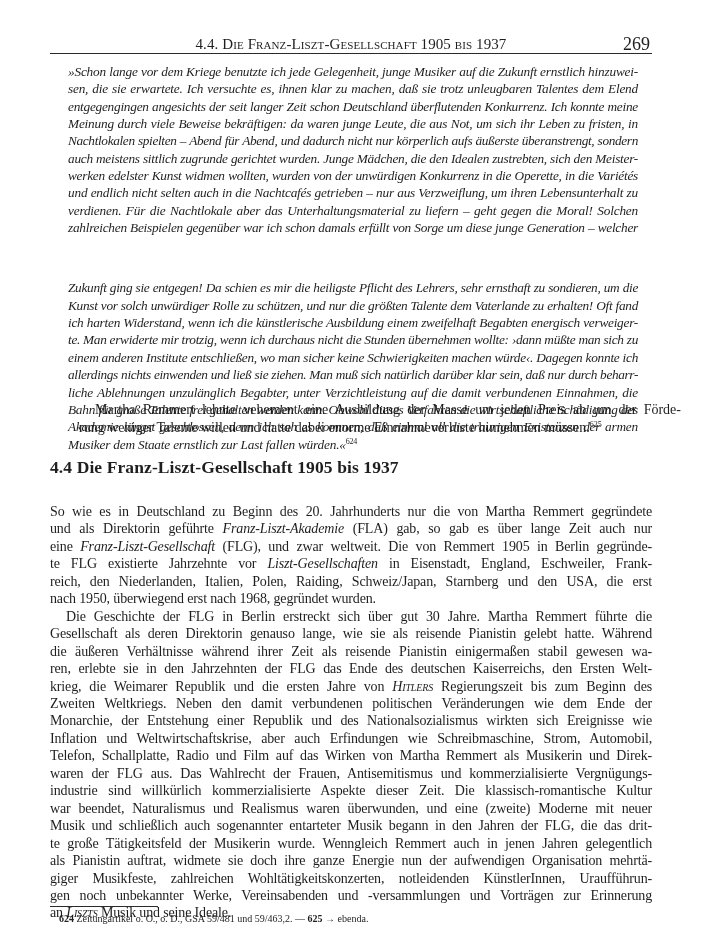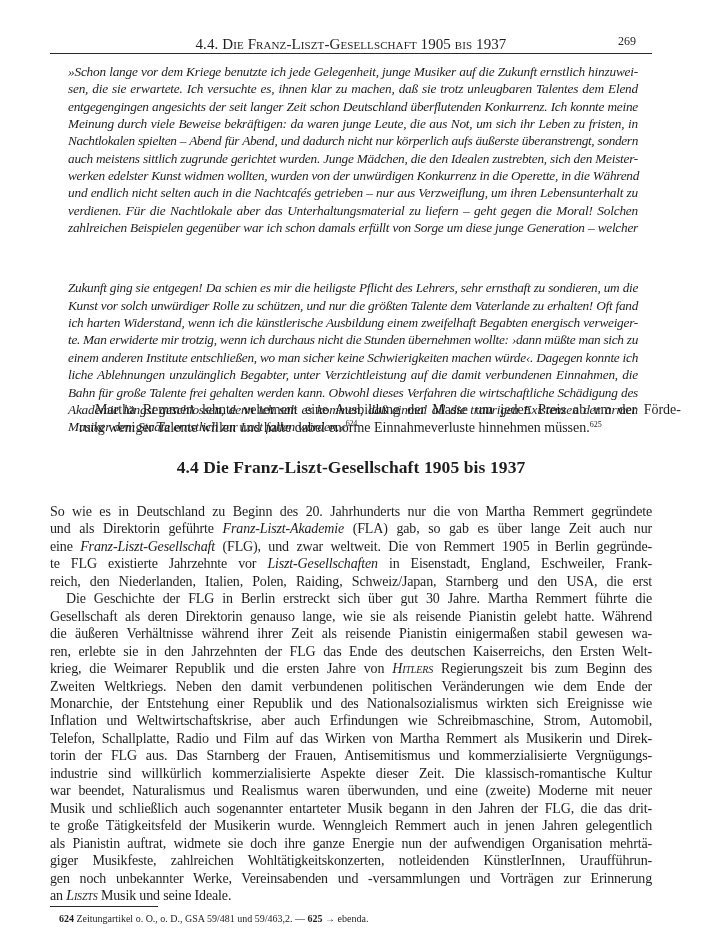--- a/index.html
+++ b/index.html
@@ -2,33 +2,33 @@
 <html><head>
 <meta charset="utf-8">
 <style>
   html, body { margin: 0; padding: 0; background: #ffffff; }
   body { width: 713px; height: 951px; position: relative; overflow: hidden;
          font-family: "Liberation Serif", "DejaVu Serif", serif; color: #1e1e1e; }
   .header { position: absolute; left: 50px; top: 36px; width: 602px; height: 17px;
             border-bottom: 1.2px solid #2a2a2a; }
   .running-head { position: absolute; left: 0; right: 0; text-align: center; top: 0;
                   font-size: 15px; font-variant: small-caps; letter-spacing: 0.1px; }
-  .page-number { position: absolute; right: 16px; top: -2px; font-size: 12px; }
+  .page-number { position: absolute; right: 2px; top: -2px; font-size: 18px; }
   .quote { position: absolute; left: 68px; top: 63px; width: 570px;
            font-style: italic; font-size: 13.3px; line-height: 17.35px;
            text-align: justify; hyphens: manual; letter-spacing: -0.2px; }
   .quote .ln { display: block; text-align: justify; text-align-last: justify; white-space: nowrap; }
   .quote .ln.last { text-align-last: left; }
   sup { font-size: 8px; vertical-align: 5px; line-height: 0; font-style: normal; }
   .para-after { position: absolute; left: 50px; top: 401px; width: 602px;
                 font-size: 14px; line-height: 18px; margin-left: 29px; }
   .ln { display: block; white-space: nowrap; text-align: justify; text-align-last: justify; }
   .ln.last { text-align-last: left; }
   .indent { padding-left: 16px; }
-  .section-title { position: absolute; left: 50px; top: 457px; width: 602px; text-align: center;
+  .section-title { position: absolute; left: 50px; top: 457px; width: 602px; 
                    font-size: 17.5px; font-weight: bold; letter-spacing: 0.1px; }
   .body { position: absolute; left: 50px; top: 503px; width: 602px;
           font-size: 14px; line-height: 17.45px; letter-spacing: -0.15px; }
   .sc { font-variant: small-caps; font-style: italic; }
   .fn-rule { position: absolute; left: 50px; top: 906px; width: 108px; height: 0;
              border-top: 1px solid #2a2a2a; }
   .footnote { position: absolute; left: 50px; top: 913px; font-size: 10px; white-space: nowrap; margin-left: 9px; }
   .footnote b { font-weight: bold; }
 </style>
 </head>
@@ -39,61 +39,63 @@
   <span class="page-number">269</span>
 </div>
 
 <div class="quote" id="quote">
     <span class="ln"><span>»Schon lange vor dem Kriege benutzte ich jede Gelegenheit, junge Musiker auf die Zukunft ernstlich hinzuwei-</span></span>
     <span class="ln"><span>sen, die sie erwartete. Ich versuchte es, ihnen klar zu machen, daß sie trotz unleugbaren Talentes dem Elend</span></span>
     <span class="ln" style="letter-spacing: -0.25px;"><span>entgegengingen angesichts der seit langer Zeit schon Deutschland überflutenden Konkurrenz. Ich konnte meine</span></span>
     <span class="ln"><span>Meinung durch viele Beweise bekräftigen: da waren junge Leute, die aus Not, um sich ihr Leben zu fristen, in</span></span>
     <span class="ln" style="letter-spacing: -0.35px;"><span>Nachtlokalen spielten – Abend für Abend, und dadurch nicht nur körperlich aufs äußerste überanstrengt, sondern</span></span>
     <span class="ln" style="letter-spacing: -0.25px;"><span>auch meistens sittlich zugrunde gerichtet wurden. Junge Mädchen, die den Idealen zustrebten, sich den Meister-</span></span>
-    <span class="ln" style="letter-spacing: -0.25px;"><span>werken edelster Kunst widmen wollten, wurden von der unwürdigen Konkurrenz in die Operette, in die Während</span></span>
+    <span class="ln" style="letter-spacing: -0.25px;"><span>werken edelster Kunst widmen wollten, wurden von der unwürdigen Konkurrenz in die Operette, in die Variétés</span></span>
     <span class="ln"><span>und endlich nicht selten auch in die Nachtcafés getrieben – nur aus Verzweiflung, um ihren Lebensunterhalt zu</span></span>
     <span class="ln"><span>verdienen. Für die Nachtlokale aber das Unterhaltungsmaterial zu liefern – geht gegen die Moral! Solchen</span></span>
     <span class="ln" style="letter-spacing: -0.25px;"><span>zahlreichen Beispielen gegenüber war ich schon damals erfüllt von Sorge um diese junge Generation – welcher</span></span>
     <span class="ln" style="letter-spacing: -0.3px; margin-top: 43px;"><span>Zukunft ging sie entgegen! Da schien es mir die heiligste Pflicht des Lehrers, sehr ernsthaft zu sondieren, um die</span></span>
     <span class="ln" style="letter-spacing: -0.3px;"><span>Kunst vor solch unwürdiger Rolle zu schützen, und nur die größten Talente dem Vaterlande zu erhalten! Oft fand</span></span>
     <span class="ln" style="letter-spacing: -0.25px; font-family: Liberation Serif, serif;"><span>ich harten Widerstand, wenn ich die künstlerische Ausbildung einem zweifelhaft Begabten energisch verweiger-</span></span>
     <span class="ln" style="letter-spacing: -0.3px;"><span>te. Man erwiderte mir trotzig, wenn ich durchaus nicht die Stunden übernehmen wollte: ›dann müßte man sich zu</span></span>
     <span class="ln" style="letter-spacing: -0.25px;"><span>einem anderen Institute entschließen, wo man sicher keine Schwierigkeiten machen würde‹. Dagegen konnte ich</span></span>
+    <span class="ln" style="letter-spacing: -0.35px;"><span>allerdings nichts einwenden und ließ sie ziehen. Man muß sich natürlich darüber klar sein, daß nur durch beharr-</span></span>
     <span class="ln"><span>liche Ablehnungen unzulänglich Begabter, unter Verzichtleistung auf die damit verbundenen Einnahmen, die</span></span>
     <span class="ln" style="letter-spacing: -0.25px;"><span>Bahn für große Talente frei gehalten werden kann. Obwohl dieses Verfahren die wirtschaftliche Schädigung des</span></span>
     <span class="ln"><span>Akademie längst geschlossen, denn ich sah es kommen, daß einmal all die traurigen Existenzen der armen</span></span>
     <span class="ln last"><span>Musiker dem Staate ernstlich zur Last fallen würden.«</span><sup>624</sup></span>
   </div>
 
 <div class="para-after">
   <span class="ln indent">Martha Remmert lehnte vehement eine Ausbildung der Masse um jeden Preis ab um der Förde-</span>
   <span class="ln last"><span>rung weniger Talente willen und hatte dabei enorme Einnahmeverluste hinnehmen müssen.</span><sup>625</sup></span>
 </div>
 
 <div class="section-title">4.4 Die Franz-Liszt-Gesellschaft 1905 bis 1937</div>
 
 <div class="body">
   <div>
     <span class="ln">So wie es in Deutschland zu Beginn des 20. Jahrhunderts nur die von Martha Remmert gegründete</span>
     <span class="ln"><span>und als Direktorin geführte </span><i>Franz-Liszt-Akademie</i><span> (FLA) gab, so gab es über lange Zeit auch nur</span></span>
     <span class="ln"><span>eine </span><i>Franz-Liszt-Gesellschaft</i><span> (FLG), und zwar weltweit. Die von Remmert 1905 in Berlin gegründe-</span></span>
     <span class="ln"><span>te FLG existierte Jahrzehnte vor </span><i>Liszt-Gesellschaften</i><span> in Eisenstadt, England, Eschweiler, Frank-</span></span>
     <span class="ln">reich, den Niederlanden, Italien, Polen, Raiding, Schweiz/Japan, Starnberg und den USA, die erst</span>
+    <span class="ln last">nach 1950, überwiegend erst nach 1968, gegründet wurden.</span>
   </div>
   <div>
     <span class="ln indent">Die Geschichte der FLG in Berlin erstreckt sich über gut 30 Jahre. Martha Remmert führte die</span>
     <span class="ln">Gesellschaft als deren Direktorin genauso lange, wie sie als reisende Pianistin gelebt hatte. Während</span>
     <span class="ln">die äußeren Verhältnisse während ihrer Zeit als reisende Pianistin einigermaßen stabil gewesen wa-</span>
     <span class="ln">ren, erlebte sie in den Jahrzehnten der FLG das Ende des deutschen Kaiserreichs, den Ersten Welt-</span>
     <span class="ln"><span>krieg, die Weimarer Republik und die ersten Jahre von </span><span class="sc">Hitlers</span><span> Regierungszeit bis zum Beginn des</span></span>
     <span class="ln">Zweiten Weltkriegs. Neben den damit verbundenen politischen Veränderungen wie dem Ende der</span>
     <span class="ln">Monarchie, der Entstehung einer Republik und des Nationalsozialismus wirkten sich Ereignisse wie</span>
     <span class="ln">Inflation und Weltwirtschaftskrise, aber auch Erfindungen wie Schreibmaschine, Strom, Automobil,</span>
     <span class="ln">Telefon, Schallplatte, Radio und Film auf das Wirken von Martha Remmert als Musikerin und Direk-</span>
-    <span class="ln">torin der FLG aus. Das Starnberg der Frauen, Antisemitismus und kommerzialisierte Vergnügungs-</span>
+    <span class="ln">waren der FLG aus. Das Wahlrecht der Frauen, Antisemitismus und kommerzialisierte Vergnügungs-</span>
     <span class="ln">industrie sind willkürlich kommerzialisierte Aspekte dieser Zeit. Die klassisch-romantische Kultur</span>
     <span class="ln">war beendet, Naturalismus und Realismus waren überwunden, und eine (zweite) Moderne mit neuer</span>
     <span class="ln">Musik und schließlich auch sogenannter entarteter Musik begann in den Jahren der FLG, die das drit-</span>
     <span class="ln">te große Tätigkeitsfeld der Musikerin wurde. Wenngleich Remmert auch in jenen Jahren gelegentlich</span>
     <span class="ln">als Pianistin auftrat, widmete sie doch ihre ganze Energie nun der aufwendigen Organisation mehrtä-</span>
     <span class="ln">giger Musikfeste, zahlreichen Wohltätigkeitskonzerten, notleidenden KünstlerInnen, Uraufführun-</span>
     <span class="ln">gen noch unbekannter Werke, Vereinsabenden und -versammlungen und Vorträgen zur Erinnerung</span>
     <span class="ln last"><span>an </span><span class="sc">Liszts</span><span> Musik und seine Ideale.</span></span>
   </div>
 </div>

